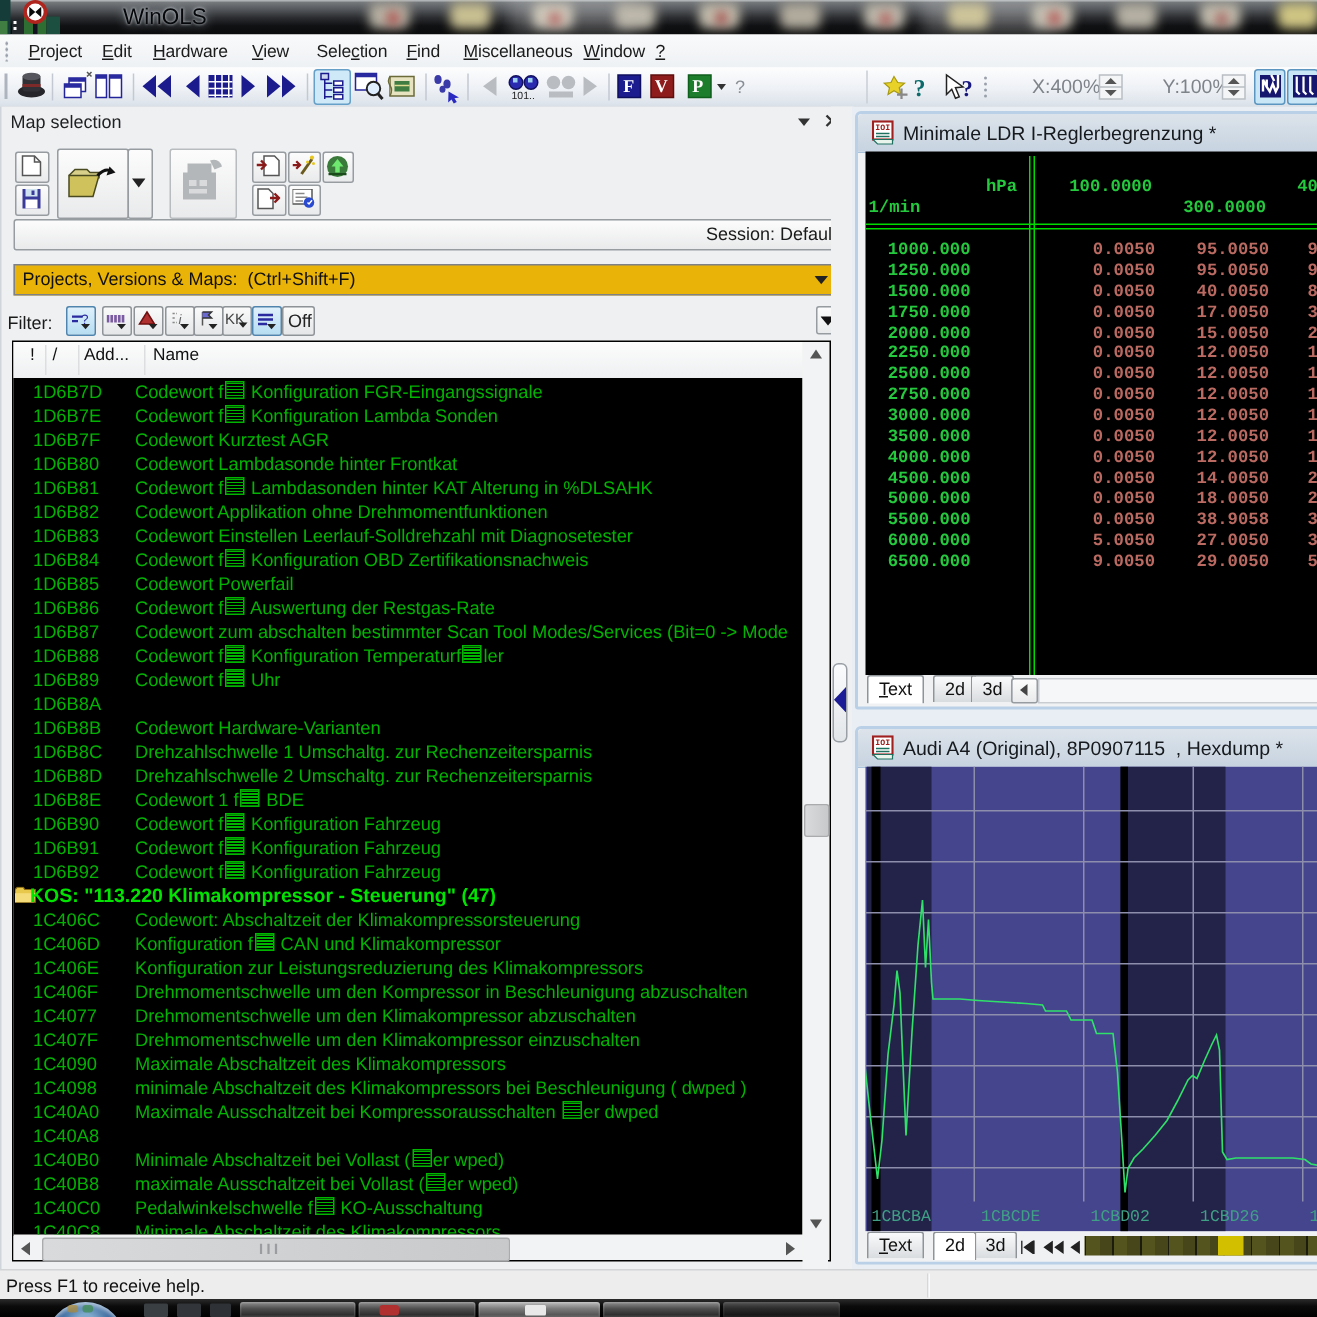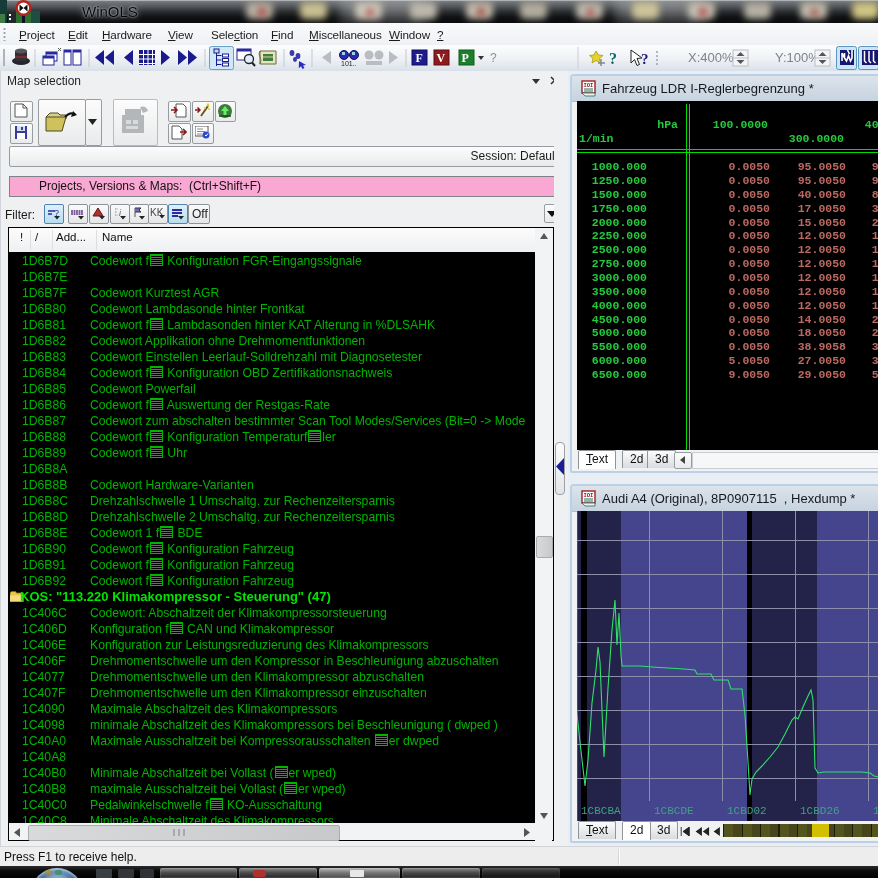--- a/index.html
+++ b/index.html
@@ -16,21 +16,21 @@
 .mi u{text-decoration:underline;}
 
 #toolbar{left:0;top:45px;width:878px;height:26px;background:linear-gradient(#fdfdfe,#eef1f5 55%,#dfe5ec 90%,#d8dfe7);border-bottom:1px solid #b7bdc7;}
 .dots{position:absolute;width:3px;background-image:radial-gradient(circle,#9aa0ab 1px,transparent 1.2px);background-size:3px 4px;}
 
 #lpanel{left:0;top:71px;width:568px;height:775px;background:#eef0f2;border-left:1px solid #d0d5db;}
 #lp-title{left:6px;top:3px;font-size:12px;color:#1e2022;}
 .btn{position:absolute;border:1px solid #979ca1;border-radius:2px;background:linear-gradient(#fcfcfc,#e9eaeb);}
 .btn.dis{border-color:#b9bcbf;}
 #sessbtn{left:8px;top:75px;width:548px;height:19px;text-align:right;font-size:12px;color:#1a1a1a;line-height:19px;}
-#combo{left:8px;top:105px;width:548px;height:19px;background:#f9a8d4;border:1px solid #7e8287;font-size:12px;color:#111;line-height:18px;padding-left:24px;}
+#combo{left:8px;top:105px;width:548px;height:19px;background:#eab308;border:1px solid #7e8287;font-size:12px;color:#111;line-height:18px;}
 #filterlbl{left:4px;top:137px;font-size:12px;color:#1a1a1a;}
 .fbtn{position:absolute;top:133px;width:18px;height:18px;border:1px solid #8e9398;border-radius:2px;background:linear-gradient(#fafafa,#e4e6e8);}
 .fbtn.on{background:linear-gradient(#dff0fb,#b6ddf2);border-color:#4e84ad;}
 
 #listbox{left:7px;top:156px;width:546px;height:614px;border:1px solid #000;box-sizing:border-box;background:#f2f2f2;}
 #lhdr{left:8px;top:157px;width:526px;height:24px;background:linear-gradient(#fcfcfc,#eef0f1);font-size:11.5px;color:#101010;}
 .hsep{position:absolute;top:2px;width:1px;height:20px;background:#dcdee0;}
 #blist{left:8px;top:181px;width:526px;height:571px;background:#000;overflow:hidden;font-size:12.2px;color:#00b400;}
 .row{position:absolute;left:0;width:560px;height:16px;line-height:16px;white-space:nowrap;overflow:hidden;}
 .row .a{position:absolute;left:13px;}
@@ -388,20 +388,21 @@
     <div class="hsep" style="left:43px"></div>
     <div class="hsep" style="left:87px"></div>
   </div>
   <div class="abs" id="blist">
 <div class="row" style="top:1px">
         <span class="a">1D6B7D</span>
         <span class="n">Codewort f<i class="mj"></i>  Konfiguration FGR-Eingangssignale</span>
       </div>
 <div class="row" style="top:17px">
         <span class="a">1D6B7E</span>
+        <span class="n">Codewort f<i class="mj"></i>  Konfiguration Lambda Sonden</span>
       </div>
 <div class="row" style="top:33px">
         <span class="a">1D6B7F</span>
         <span class="n">Codewort Kurztest AGR</span>
       </div>
 <div class="row" style="top:49px">
         <span class="a">1D6B80</span>
         <span class="n">Codewort Lambdasonde hinter Frontkat</span>
       </div>
 <div class="row" style="top:65px">
@@ -558,21 +559,21 @@
 </div>
 <div class="abs" id="splitter"></div>
 <div class="abs" id="collbtn"></div>
 <svg class="abs" style="left:556px;top:458px" width="8" height="17">
     <path d="M8 0 L0 8.5 L8 17 Z" fill="#1c1c96"></path>
   </svg>
 <div class="abs" id="mdi">
 
 <div class="mwin" style="top:3px;height:399px">
   <div class="mtitle">
-        <span class="txt">Fahrzeug LDR I-Reglerbegrenzung *</span>
+        <span class="txt">Minimale LDR I-Reglerbegrenzung *</span>
     <svg class="mico" width="16" height="17" viewBox="0 0 16 17">
       <rect x="1" y="1" width="13" height="12" fill="#fff" stroke="#a02020" stroke-width="1.4"></rect>
       <text x="2.5" y="6.5" font-size="5.5" font-weight="bold" fill="#a02020" font-family="Liberation Mono">IOI</text>
       <path d="M3 9 h9 M3 11 h9" stroke="#207060" stroke-width="1"></path>
       <path d="M1 13 l3 3 l10 0 l0 -3 z" fill="#e8f4ec" stroke="#207060" stroke-width="0.8"></path>
     </svg>
   </div>
   <div class="abs" id="mapA">
 <span class="g" style="left:11px;top:17px;width:90px">hPa</span>
 <span class="g" style="left:101px;top:17px;width:90px">100.0000</span>

